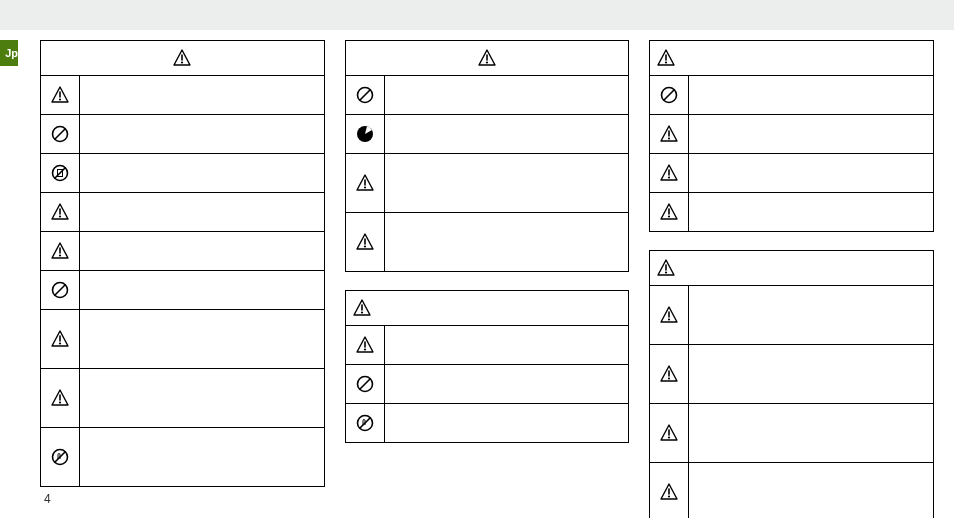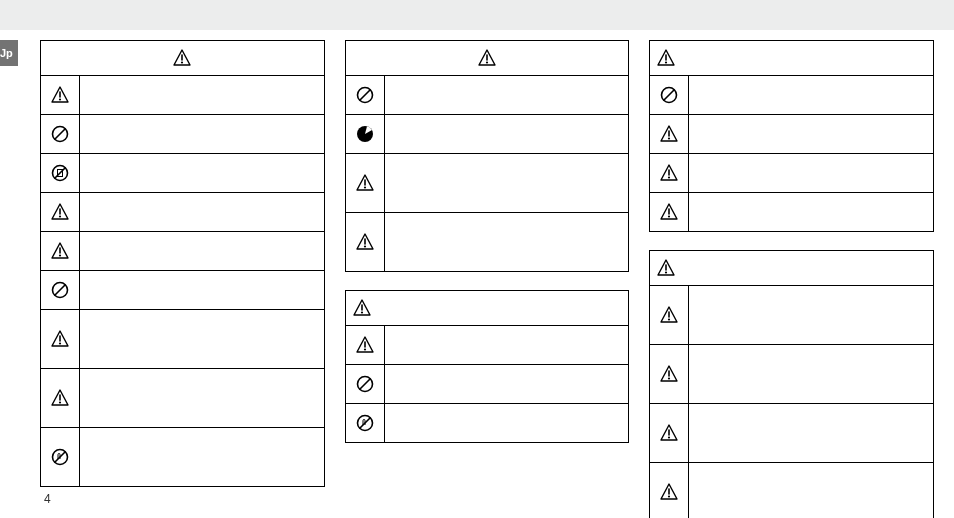--- a/index.html
+++ b/index.html
@@ -19,27 +19,27 @@
     position: absolute;
     top: 0; left: 0;
   }
   
   .lang-tab {
     position: absolute;
     top: 40px;
     left: 0;
     width: 18px;
     height: 26px;
-    background: #737373;
+    background: #4d7c0f;
     color: #fff;
     font-size: 11px;
     font-weight: bold;
     display: flex;
     align-items: center;
-    justify-content: flex-start;
+    justify-content: flex-end;
     transform-origin: left top;
   }
   .lang-tab span { letter-spacing: 0; }
   
   .page-number {
     position: absolute;
     left: 44px;
     bottom: 12px;
     font-size: 12px;
     color: #333;

